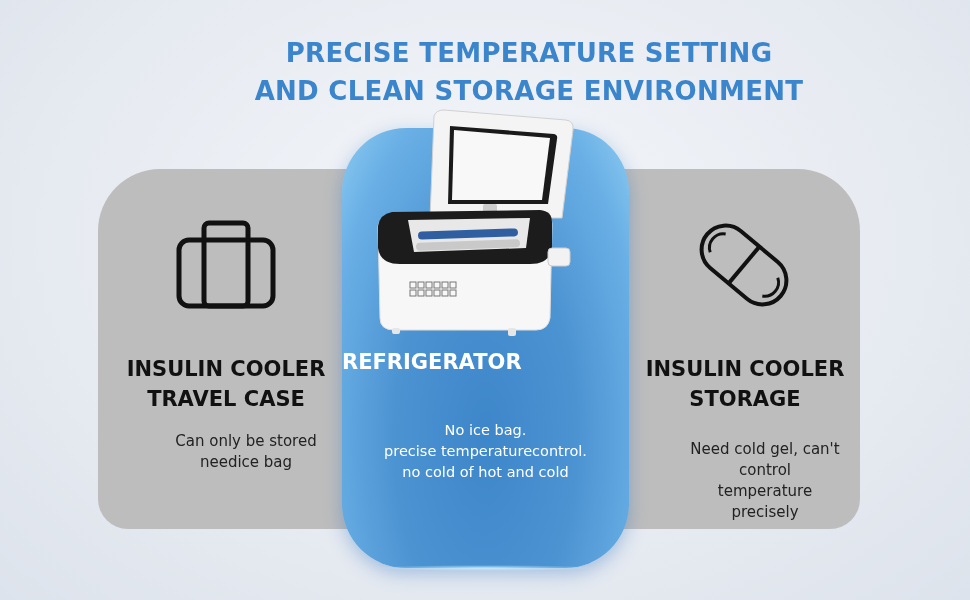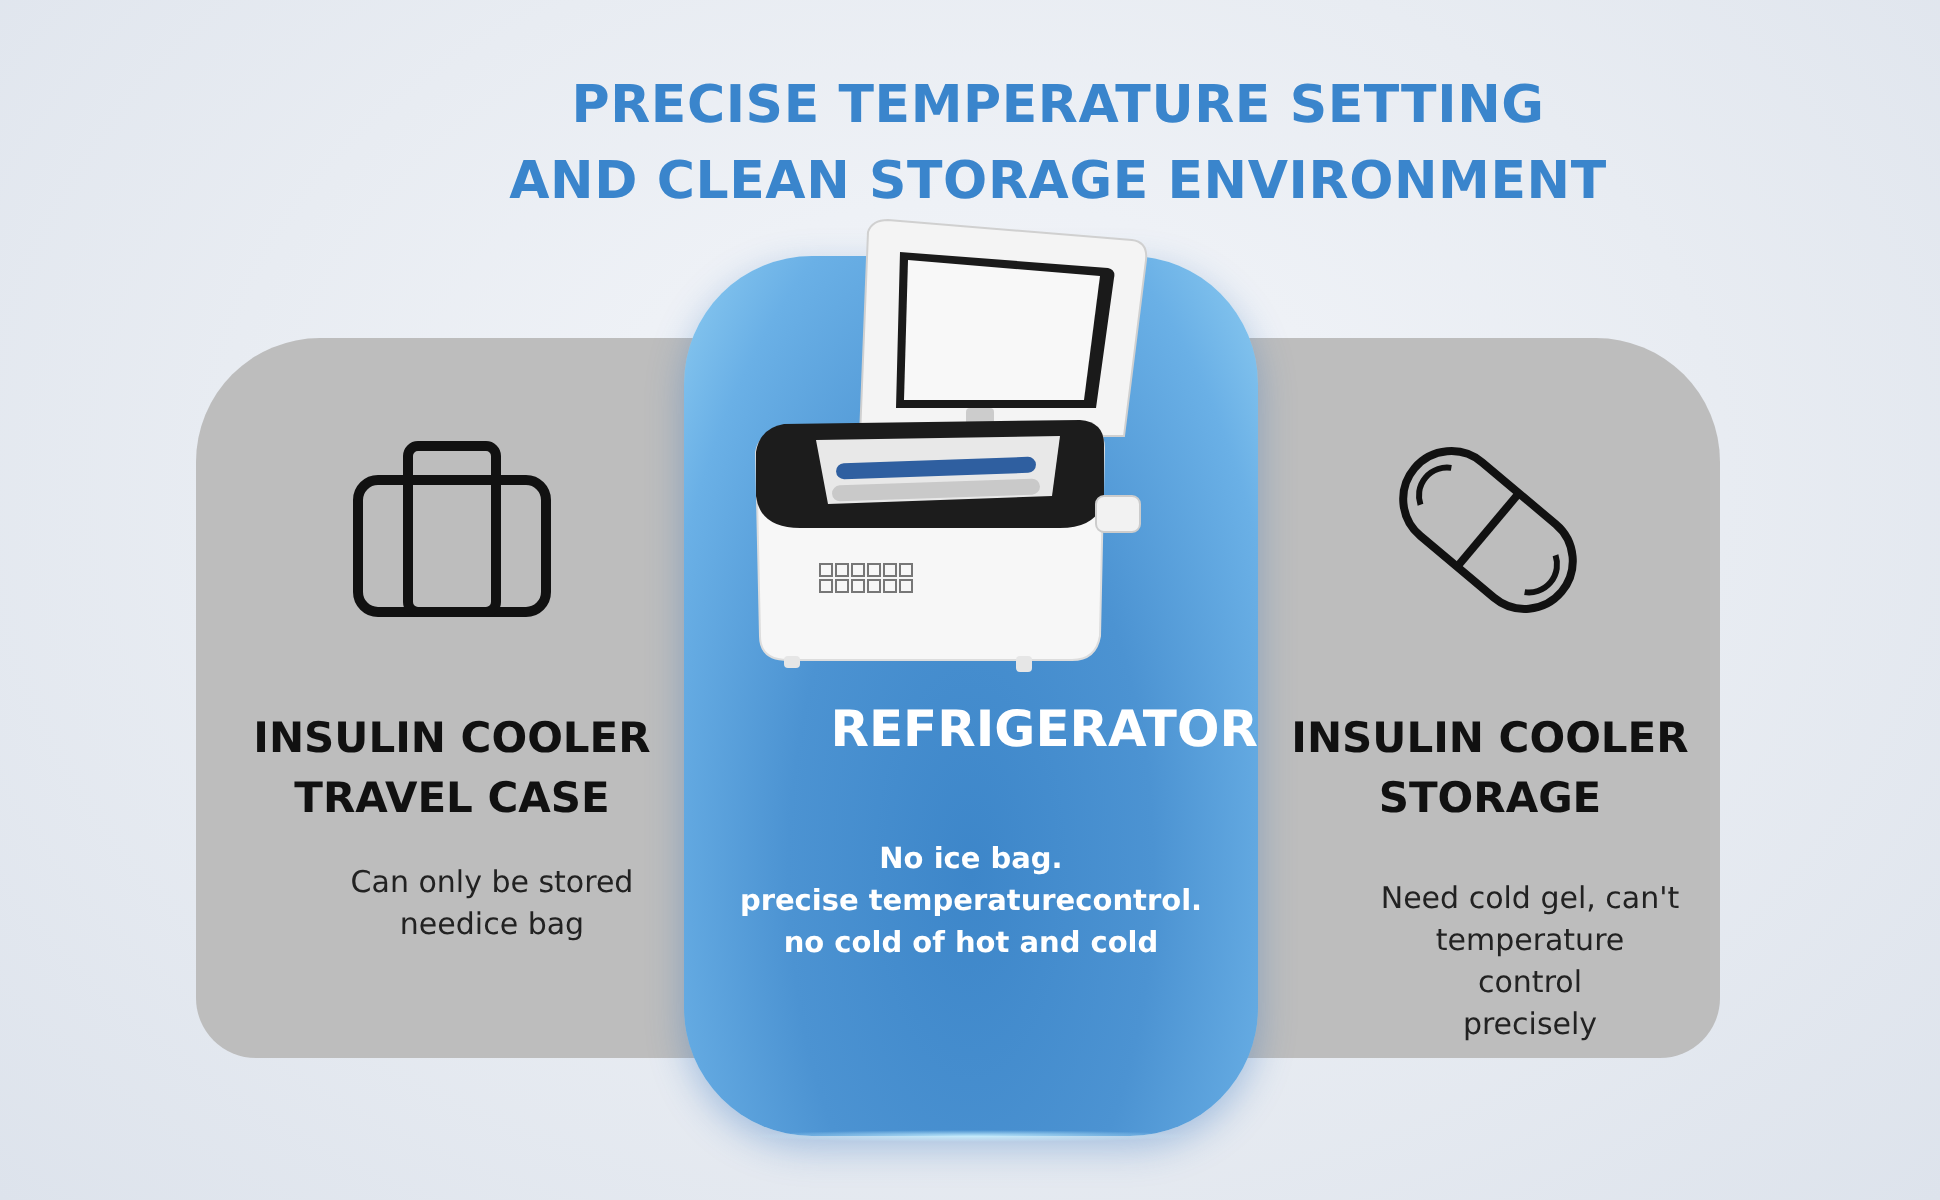--- a/index.html
+++ b/index.html
@@ -32,26 +32,26 @@
   .icon { position:absolute; }
   .heading {
     position:absolute; text-align:center; font-family:"DejaVu Sans", sans-serif;
     font-weight:bold; font-size:21px; line-height:30px; color:#111;
   }
   .desc {
     position:absolute; text-align:center; font-family:"DejaVu Sans", sans-serif;
     font-size:15px; line-height:21px; color:#222;margin-left:20px;
   }
   .center-heading {
-    position:absolute; left:342px; width:287px; top:350px; text-align:right;
-    font-family:"DejaVu Sans", sans-serif; font-weight:bold; font-size:25px; color:#fff;
+    position:absolute; left:342px; width:287px; top:350px; text-align:left;
+    font-family:"DejaVu Sans", sans-serif; font-weight:bold; font-size:21px; color:#fff;
   }
   .center-desc {
     position:absolute; left:342px; width:287px; top:420px; text-align:center;
-    font-family:"DejaVu Sans", sans-serif; font-weight:bold; font-size:14.5px; line-height:21px; color:#fff;
+    font-family:"DejaVu Sans", sans-serif; font-weight:normal; font-size:14.5px; line-height:21px; color:#fff;
   }
   .fridge { position:absolute; left:370px; top:108px; }
 </style>
 </head>
 <body>
 
 <div class="title">
   <div>PRECISE TEMPERATURE SETTING</div>
   <div>AND CLEAN STORAGE ENVIRONMENT</div>
 </div>
@@ -78,22 +78,22 @@
     <path d="M18 38 A14 14 0 0 0 18 62" fill="none" stroke="#111" stroke-width="3"></path>
     <path d="M86 38 A14 14 0 0 1 86 62" fill="none" stroke="#111" stroke-width="3"></path>
   </g>
 </svg>
 <div class="heading" style="left:612px;width:266px;top:354px">
   <div>INSULIN COOLER</div>
   <div>STORAGE</div>
 </div>
 <div class="desc" style="left:612px;width:266px;top:439px">
   <div>Need cold gel, can't</div>
+  <div>control</div>
   <div>temperature</div>
-  <div>control</div>
   <div>precisely</div>
 </div>
 
 <div class="card-center"></div>
 <svg class="fridge" width="205" height="230" viewBox="0 0 205 230">
 
   <path d="M64 8 Q66 2 74 2 L196 12 Q204 13 203 22 L192 110 L60 110 Z" fill="#f4f4f4" stroke="#d0d0d0" stroke-width="1"></path>
   <path d="M80 18 L184 26 Q188 27 187 31 L178 96 L78 96 Z" fill="#1a1a1a"></path>
   <path d="M84 22 L180 30 L172 92 L82 92 Z" fill="#f8f8f8"></path>
   <rect x="113" y="96" width="14" height="10" rx="2" fill="#ccc"></rect>

